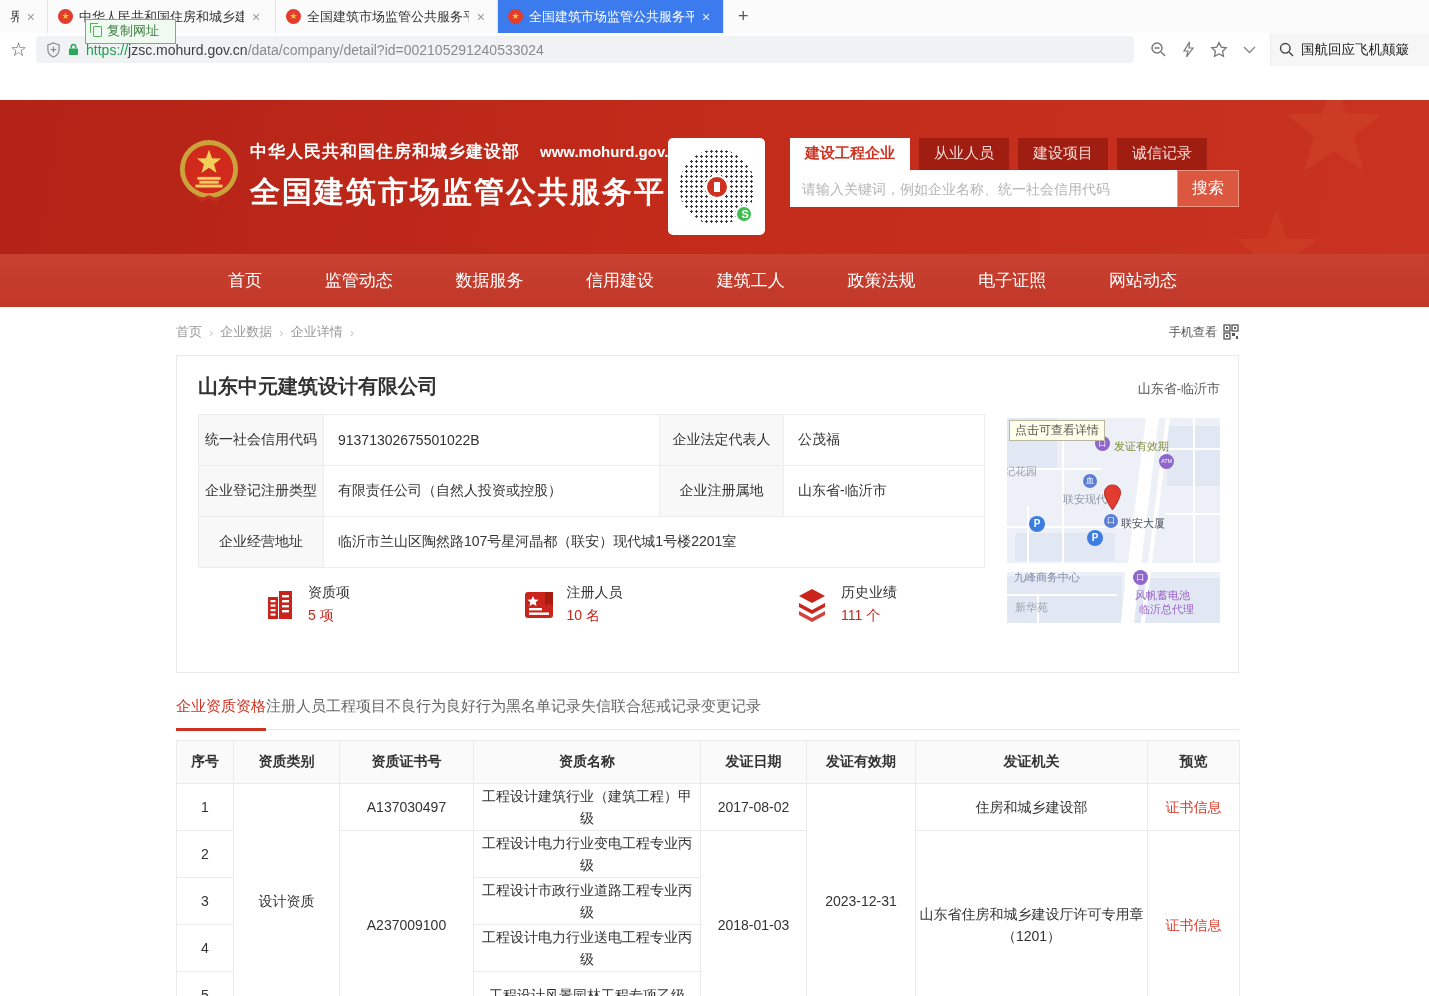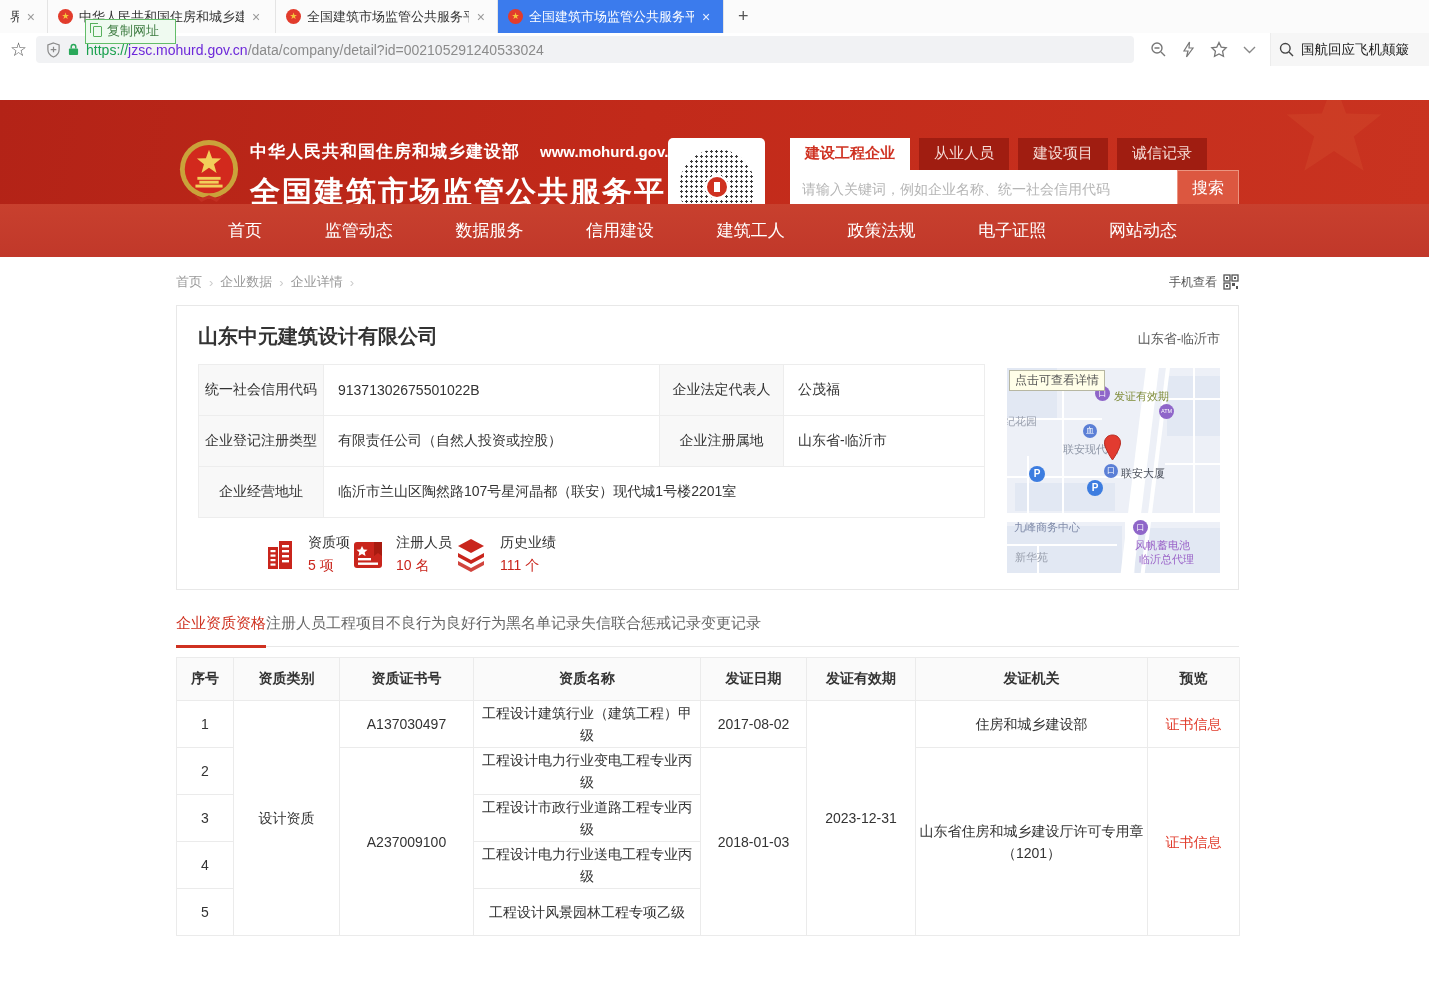--- a/index.html
+++ b/index.html
@@ -25,31 +25,31 @@
   .copy-ico::before { content:""; position:absolute; left:-4px; top:-4px; width:7px; height:9px;
     border:1.5px solid #57b05c; border-right:none; border-bottom:none; }
 
   .urlbar { height:33px; background:#fff; display:flex; align-items:center; position:relative; }
   .fav-star { font-size:19px; color:#555; padding:0 9px 0 10px; cursor:pointer; }
   .url-field { width:1105px; height:27px; background:#f1f2f4; border-radius:4px; display:flex;
     align-items:center; padding:0 10px; gap:7px; font-size:14px; cursor:text; }
   .shield { width:15px; height:16px; }
   .lock { width:11px; height:13px; }
   .u-https { color:#1ba14f; }
-  .u-domain { color:#6d28d9; }
+  .u-domain { color:#404040; }
   .u-path { color:#8b8b8b; }
   .url-icons { display:flex; align-items:center; gap:15px; padding:0 14px 0 16px; }
   .url-icons svg, .url-icons .uchar { color:#666; cursor:pointer; }
   .quick-search { margin-left:auto; width:160px; height:33px; background:#f6f6f6; border-left:1px solid #ececec;
     display:flex; align-items:center; gap:7px; padding:0 8px; font-size:13.5px; color:#222; cursor:text; }
 
   .chrome-gap { height:34px; background:#fff; }
 
   
-  .site-header { height:104px; background:linear-gradient(100deg,#b32317 0%,#c22a1a 45%,#c53категории-skip 0) ; background:linear-gradient(100deg,#b32317 0%,#c22a1a 45%,#c93320 100%); position:relative; overflow:hidden; }
+  .site-header { height:154px; background:linear-gradient(100deg,#b32317 0%,#c22a1a 45%,#c53категории-skip 0) ; background:linear-gradient(100deg,#b32317 0%,#c22a1a 45%,#c93320 100%); position:relative; overflow:hidden; }
   .hdr-star { position:absolute; opacity:.38; }
   .hdr-inner { position:absolute; left:176px; top:0; width:1063px; height:145px; }
   .emblem { position:absolute; left:2px; top:38px; width:62px; height:70px; }
   .brand { position:absolute; left:74px; top:40px; color:#fff; }
   .brand-line1 { display:flex; align-items:baseline; gap:20px; }
   .ministry { font-size:17px; font-weight:bold; letter-spacing:1px; }
   .site-url { font-size:15px; font-weight:bold; }
   .site-title { font-size:30px; font-weight:bold; letter-spacing:2px; margin-top:9px; white-space:nowrap; }
   .qr-box { position:absolute; left:492px; top:38px; width:97px; height:97px; background:#fff; border-radius:5px;
     display:flex; align-items:center; justify-content:center; }
@@ -79,30 +79,30 @@
     justify-content:space-between; padding:0 62px 0 52px; }
   .nav-item { color:#fff; font-size:17px; cursor:pointer; white-space:nowrap; }
 
   
   .container { margin-left:176px; width:1063px; }
   .crumb-row { margin-top:16px; display:flex; align-items:center; font-size:13px; color:#999; }
   .crumb { cursor:pointer; }
   .crumb-sep { margin:0 7px; color:#ccc; }
   .mobile-view { margin-left:auto; display:flex; align-items:center; gap:6px; color:#555; font-size:12px; cursor:pointer; }
 
-  .card { margin-top:14px; border:1px solid #e8e8e8; height:285px; position:relative; background:#fff; }
+  .card { margin-top:14px; border:1px solid #e8e8e8; height:318px; position:relative; background:#fff; }
   .co-name { position:absolute; left:21px; top:17px; font-size:20px; font-weight:bold; color:#333; }
   .co-region { position:absolute; right:18px; top:24px; font-size:13px; color:#555; }
   table.info { position:absolute; left:21px; top:58px; width:787px; border-collapse:collapse; font-size:14px; color:#333; }
   table.info td { border:1px solid #ededed; height:51px; padding:0 14px; }
   table.info td.lbl { background:#f8f8f8; text-align:center; width:125px; padding:0 6px; }
   table.info td.lbl2 { width:124px; }
   table.info td.v1 { width:336px; }
 
-  .stats { position:absolute; left:21px; top:228px; width:787px; display:flex; 
+  .stats { position:absolute; left:21px; top:228px; width:787px; display:flex; justify-content:space-between;
     padding:0 88px 0 64px; }
   .stat { display:flex; align-items:center; gap:10px; }
   .stat-txt .sl { font-size:14px; color:#333; }
   .stat-txt .sv { font-size:14px; color:#c9251c; margin-top:5px; }
 
   
   .map { position:absolute; right:18px; top:62px; width:213px; height:205px; background:#edf0f7; overflow:hidden; cursor:pointer; }
   .blk { position:absolute; background:#e2e8f3; }
   .road { position:absolute; background:#fff; }
   .map-tip { position:absolute; left:2px; top:2px; background:#fffee8; border:1px solid #b7b7a2; color:#555;

